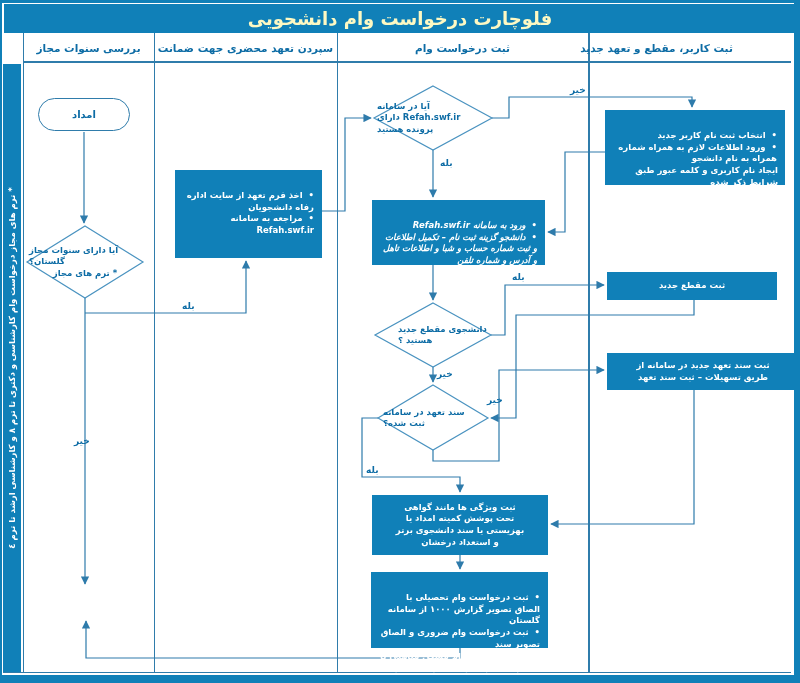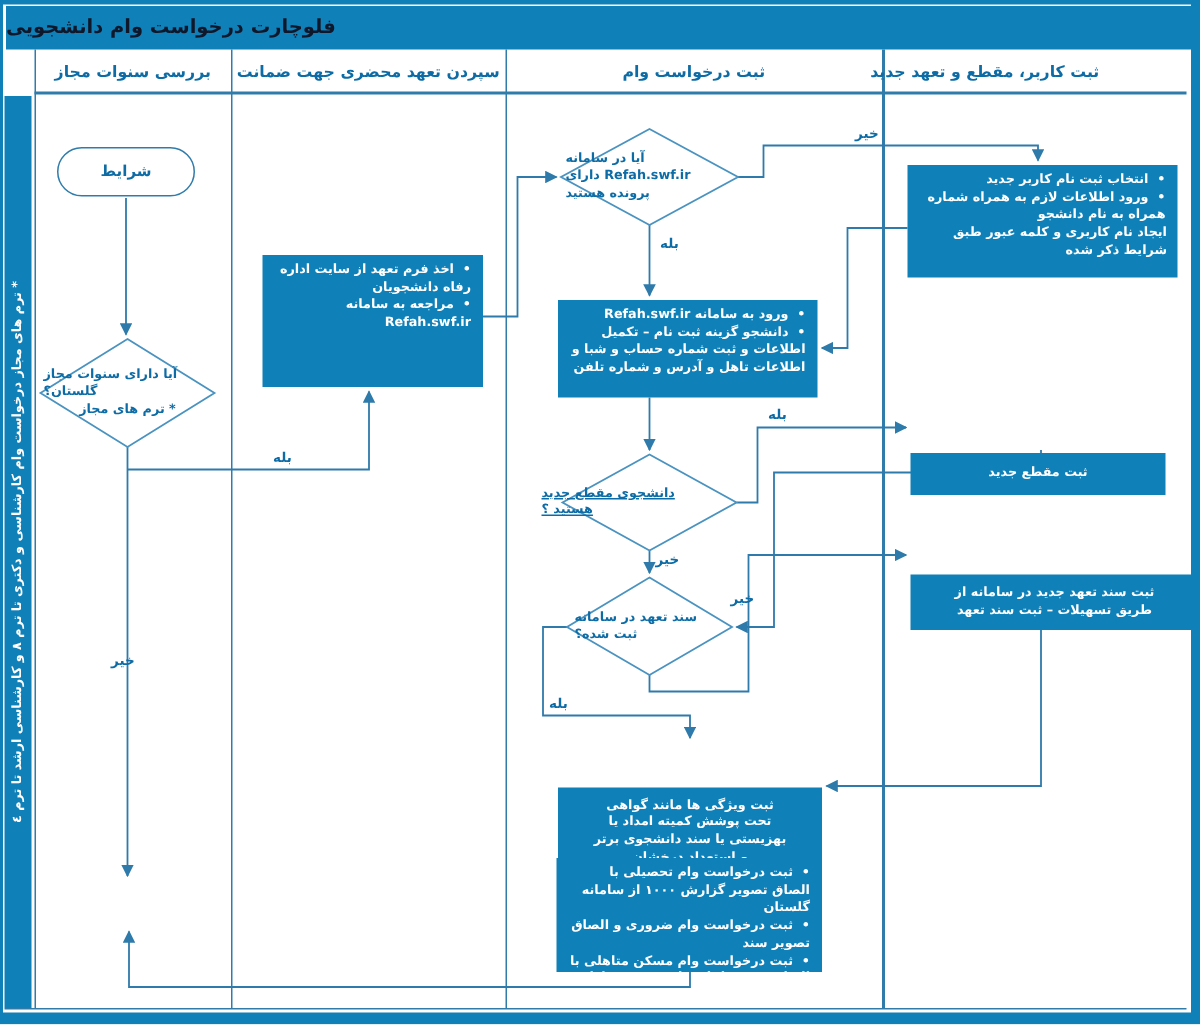--- a/index.html
+++ b/index.html
@@ -1,38 +1,38 @@
 <!DOCTYPE html>
 <html lang="fa"><head>
 <meta charset="utf-8">
 <style>
   html,body{margin:0;padding:0;background:#fff;}
   #stage{position:relative;width:800px;height:683px;background:#fff;overflow:hidden;
          font-family:"DejaVu Sans",sans-serif;font-weight:bold;}
   .frame{position:absolute;inset:0;border-style:solid;border-color:#1080b8;
          border-width:3px 6px 8px 2px;pointer-events:none;z-index:6;}
   .titlebar{position:absolute;left:4px;top:4px;width:792px;height:29px;background:#1080b8;
-            color:#0f172a;font-size:13px;line-height:29px;text-align:left;z-index:2;}
+            color:#fef9c3;font-size:18px;line-height:29px;text-align:center;z-index:2;}
   .hdr{position:absolute;top:37px;height:22px;color:#0d6ca5;font-size:10.5px;line-height:22px;
        text-align:center;z-index:2;}
   .vline,.hline{position:absolute;background:#2f7cab;z-index:1;}
   .strip{position:absolute;left:3px;top:64px;width:18px;height:608px;background:#1080b8;z-index:2;}
   .strip span{position:absolute;left:50%;top:50%;width:608px;height:18px;line-height:18px;
         transform:translate(-50%,-50%) rotate(-90deg);color:#fff;font-size:8.5px;
         text-align:center;direction:rtl;white-space:nowrap;}
   svg.wires{position:absolute;left:0;top:0;z-index:1;}
   .node{position:absolute;z-index:2;box-sizing:border-box;direction:rtl;}
   .oval{border:1.5px solid #2f7cab;border-radius:17px;color:#0d6ca5;font-size:10px;
         display:flex;align-items:center;justify-content:center;background:#fff;}
   .dtext{z-index:3;color:#0d6ca5;font-size:8.5px;line-height:1.32;text-align:left;
          display:flex;flex-direction:column;align-items:center;justify-content:center;}
-  .bluebox{background:#1080b8;color:#fff;font-size:8.5px;line-height:1.38;padding:5px 7px;
+  .bluebox{background:#1080b8;color:#fff;font-size:8.5px;line-height:1.38;padding:20px 7px;
            text-align:right;}
   .bluebox.center{display:flex;align-items:center;justify-content:center;text-align:center;
-           padding:2px 22px;margin-top:30px;}
+           padding:2px 22px;}
   .bluebox ul{margin:0;padding:0;list-style:none;}
   .bluebox li{padding-right:1px;}
   .bluebox li::before{content:"\2022\00a0\00a0";}
   .lbl{position:absolute;z-index:3;color:#0d6ca5;font-size:9px;line-height:10px;direction:rtl;text-align:center;}
 </style>
 </head>
 <body>
 
 <div id="stage">
 
@@ -81,39 +81,39 @@
       <polyline points="460,648 460,658 86,658 86,621" marker-end="url(#ah)"></polyline>
     </g>
     <g fill="#ffffff" stroke="#4a93c0" stroke-width="1.2">
       <polygon points="85,226 143,262 85,298 27,262"></polygon>
       <polygon points="433,86 492,118 433,150 374,118"></polygon>
       <polygon points="433,303 491,335 433,367 375,335"></polygon>
       <polygon points="433,385 488,418 433,450 378,418"></polygon>
     </g>
   </svg>
 
-  <div class="node oval" style="left:38px;top:98px;width:92px;height:33px;">شرایط</div>
+  <div class="node oval" style="left:38px;top:98px;width:92px;height:33px;">امداد</div>
 
   <div class="node dtext" style="left:29px;top:232px;width:112px;height:60px;">
     <span>آیا دارای سنوات مجاز گلستان؟</span>
     <span>* ترم های مجاز</span>
   </div>
   <div class="node dtext" style="left:377px;top:92px;width:112px;height:52px;">آیا در سامانه Refah.swf.ir دارای پرونده هستید</div>
-  <div class="node dtext" style="left:361px;top:314px;width:104px;height:42px;text-decoration:underline;">دانشجوی مقطع جدید هستید ؟</div>
+  <div class="node dtext" style="left:398px;top:314px;width:104px;height:42px;">دانشجوی مقطع جدید هستید ؟</div>
   <div class="node dtext" style="left:383px;top:398px;width:100px;height:40px;">سند تعهد در سامانه ثبت شده؟</div>
 
   <div class="node bluebox" style="left:605px;top:110px;width:180px;height:75px;">
     <ul>
       <li>انتخاب ثبت نام کاربر جدید</li>
       <li>ورود اطلاعات لازم به همراه شماره همراه به نام دانشجو</li>
     </ul>
     <div>ایجاد نام کاربری و کلمه عبور طبق شرایط ذکر شده</div>
   </div>
 
-  <div class="node bluebox" style="left:372px;top:200px;width:173px;height:65px;">
+  <div class="node bluebox" style="left:372px;top:200px;width:173px;height:65px;font-style:italic;">
     <ul>
       <li>ورود به سامانه Refah.swf.ir</li>
       <li>دانشجو گزینه ثبت نام – تکمیل اطلاعات و ثبت شماره حساب و شبا و اطلاعات تاهل و آدرس و شماره تلفن</li>
     </ul>
   </div>
 
   <div class="node bluebox" style="left:175px;top:170px;width:147px;height:88px;">
     <ul>
       <li>اخذ فرم تعهد از سایت اداره رفاه دانشجویان</li>
       <li>مراجعه به سامانه Refah.swf.ir</li>

